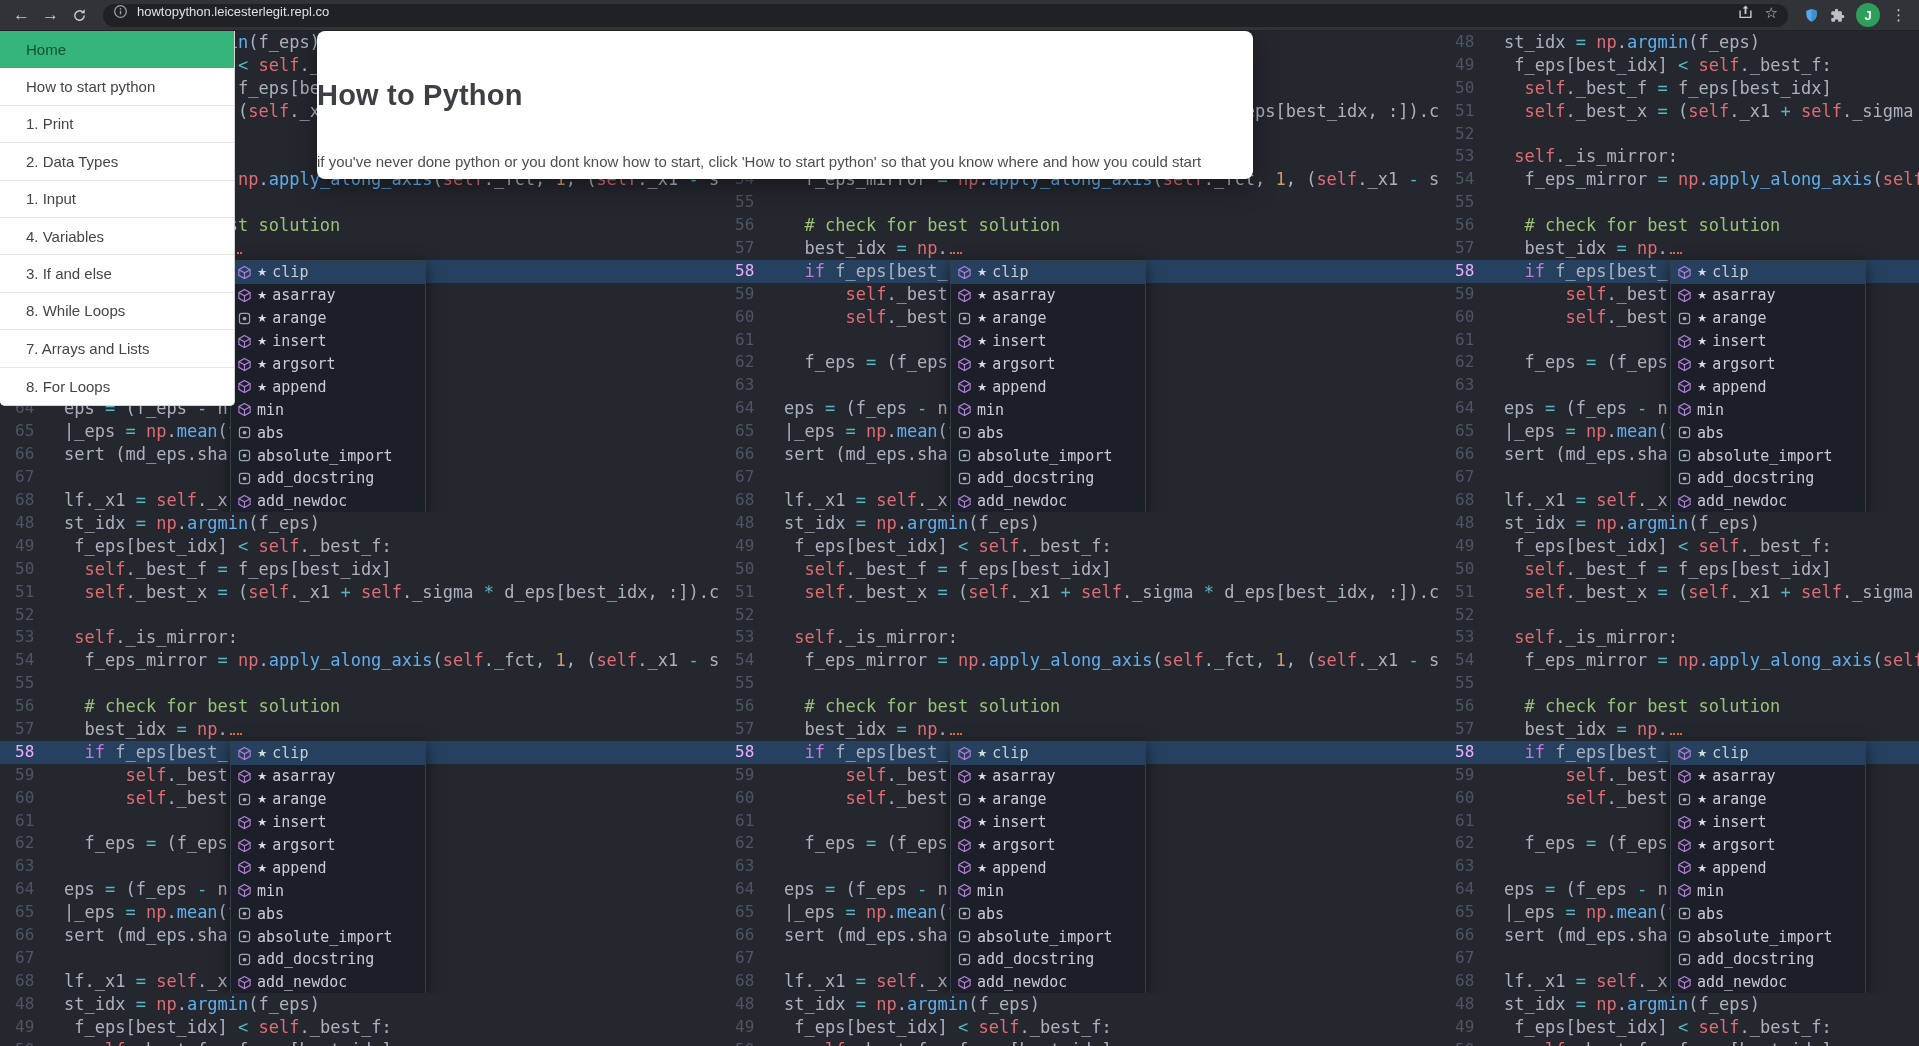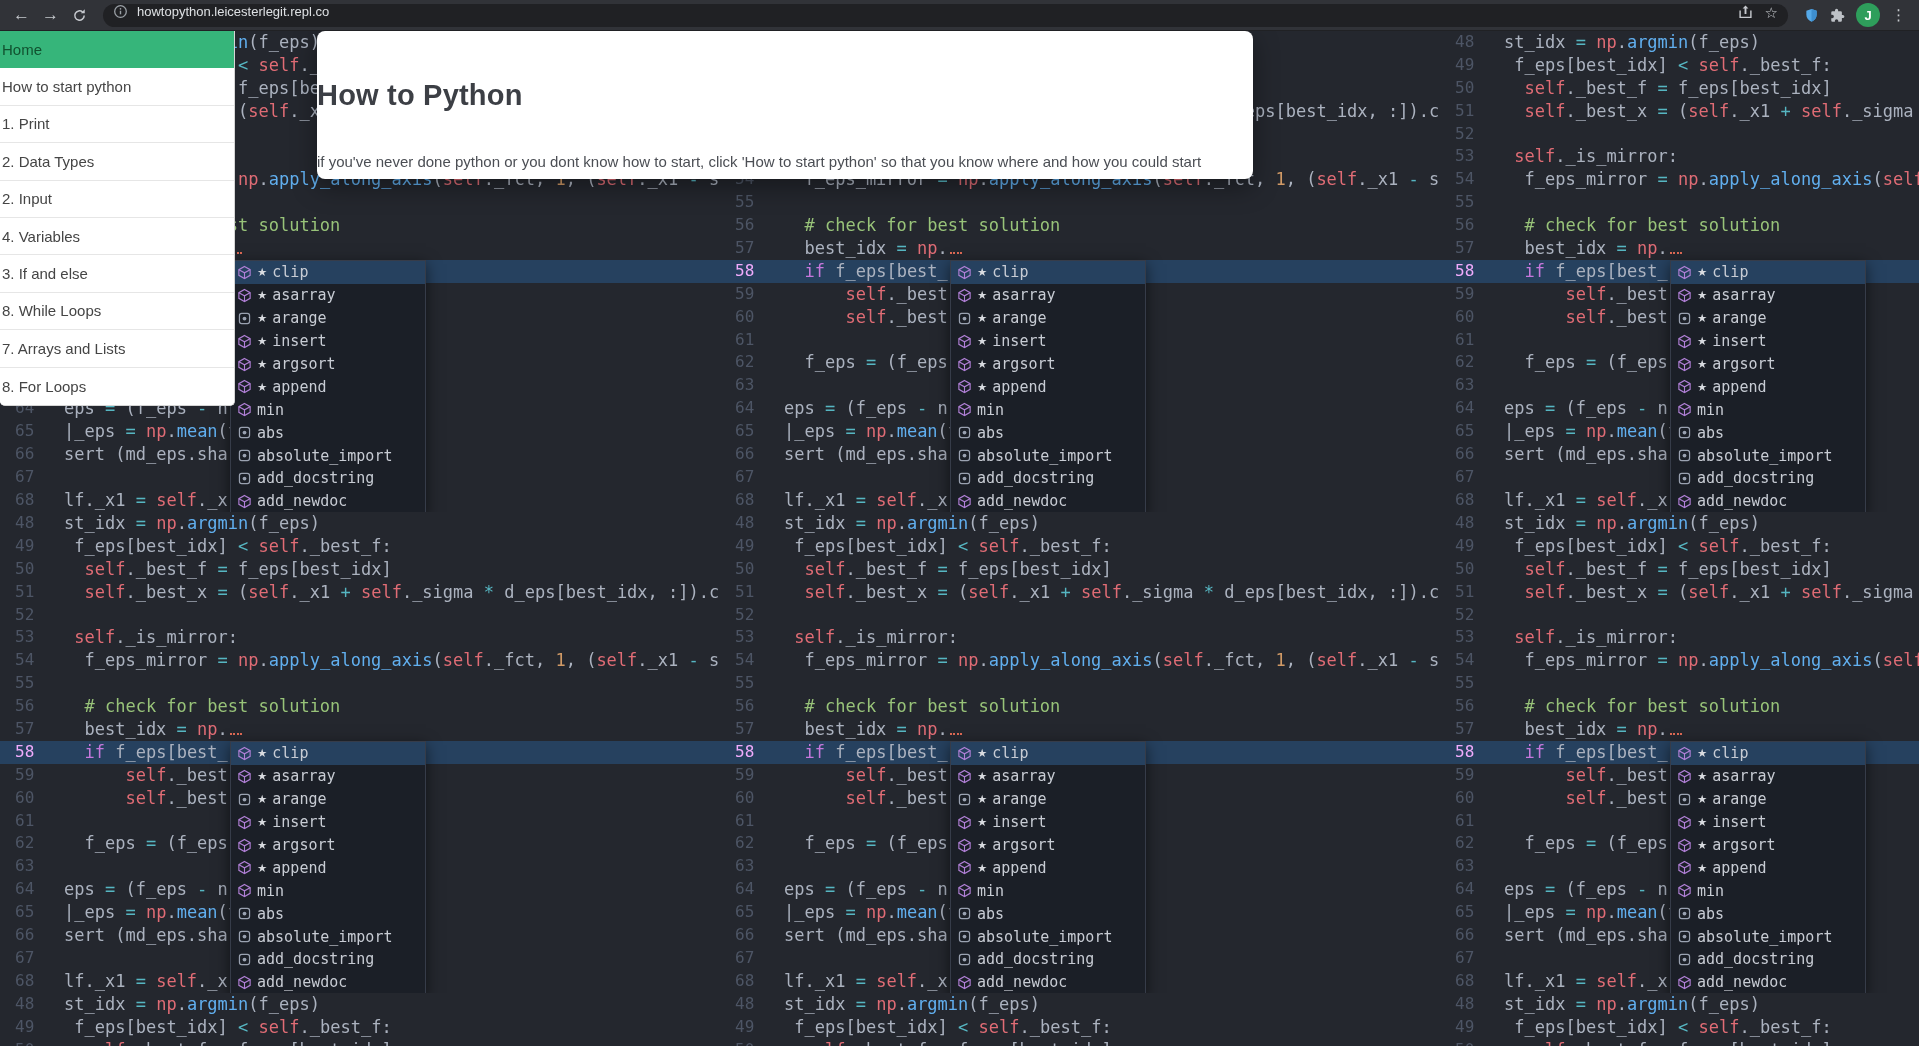--- a/index.html
+++ b/index.html
@@ -48,21 +48,21 @@
   .s-item{display:flex;align-items:center;height:22.9px;padding:0 6px;font-size:15px;color:#c8ccd4;gap:5px}
   .s-item.sel{background:#26415f}
   .s-icon{width:15px;height:15px;flex:0 0 15px;display:flex;align-items:center}
   .s-icon svg{width:15px;height:15px}
   .star{font-family:"DejaVu Sans",sans-serif;font-size:11.5px;color:#d8dbe0;flex:0 0 auto}
   .s-label{white-space:pre}
 
   
   .sidebar{position:absolute;left:0;top:0;width:235px;background:#fff;z-index:10;
     border-right:1px solid #d5d5d5;border-bottom:1px solid #d5d5d5;border-radius:0 0 5px 5px;overflow:hidden}
-  .sb-item{height:37.4px;display:flex;align-items:center;padding-left:2px;font-size:15px;
+  .sb-item{height:37.4px;display:flex;align-items:center;padding-left:26px;font-size:15px;
     color:#454545;border-bottom:1px solid #e6e6e6;cursor:pointer;background:#fff}
   .sb-item:last-child{border-bottom:none}
   .sb-item.active{background:#36b57a;color:#11512f;border-bottom-color:#36b57a}
 
   
   .modal{position:absolute;left:317px;top:0;width:936px;height:148px;background:#fff;border-radius:8px;
     box-shadow:0 8px 26px rgba(0,0,0,.38);z-index:20;text-align:left;color:#3c3f45}
   .modal h1{margin-top:48px;font-size:29px;font-weight:600;letter-spacing:.2px}
   .modal .sub{margin-top:20px;font-size:20px}
   .modal .note{margin-top:41px;font-size:15px;color:#4b4e54}
@@ -911,21 +911,21 @@
         <div class="cl"><span class="ln">49</span><span class="code"><span class="t-v"> f_eps</span><span class="t-p">[</span><span class="t-v">best_idx</span><span class="t-p">] </span><span class="t-o">&lt;</span><span class="t-v"> </span><span class="t-m">self</span><span class="t-v">._best_f</span><span class="t-p">:</span></span></div>
         <div class="cl"><span class="ln">50</span><span class="code"><span class="t-v">  </span><span class="t-m">self</span><span class="t-v">._best_f </span><span class="t-o">=</span><span class="t-v"> f_eps</span><span class="t-p">[</span><span class="t-v">best_idx</span><span class="t-p">]</span></span></div>
       </div>
     </div>
 
   <nav class="sidebar" id="sidebar">
       <div class="sb-item active">Home</div>
       <div class="sb-item">How to start python</div>
       <div class="sb-item">1. Print</div>
       <div class="sb-item">2. Data Types</div>
-      <div class="sb-item">2. Input</div>
+      <div class="sb-item">1. Input</div>
       <div class="sb-item">4. Variables</div>
       <div class="sb-item">3. If and else</div>
       <div class="sb-item">8. While Loops</div>
       <div class="sb-item">7. Arrays and Lists</div>
       <div class="sb-item">8. For Loops</div>
     </nav>
 
   <div class="modal">
     <h1>How to Python</h1>
     <p class="note">if you've never done python or you dont know how to start, click 'How to start python' so that you know where and how you could start</p>

